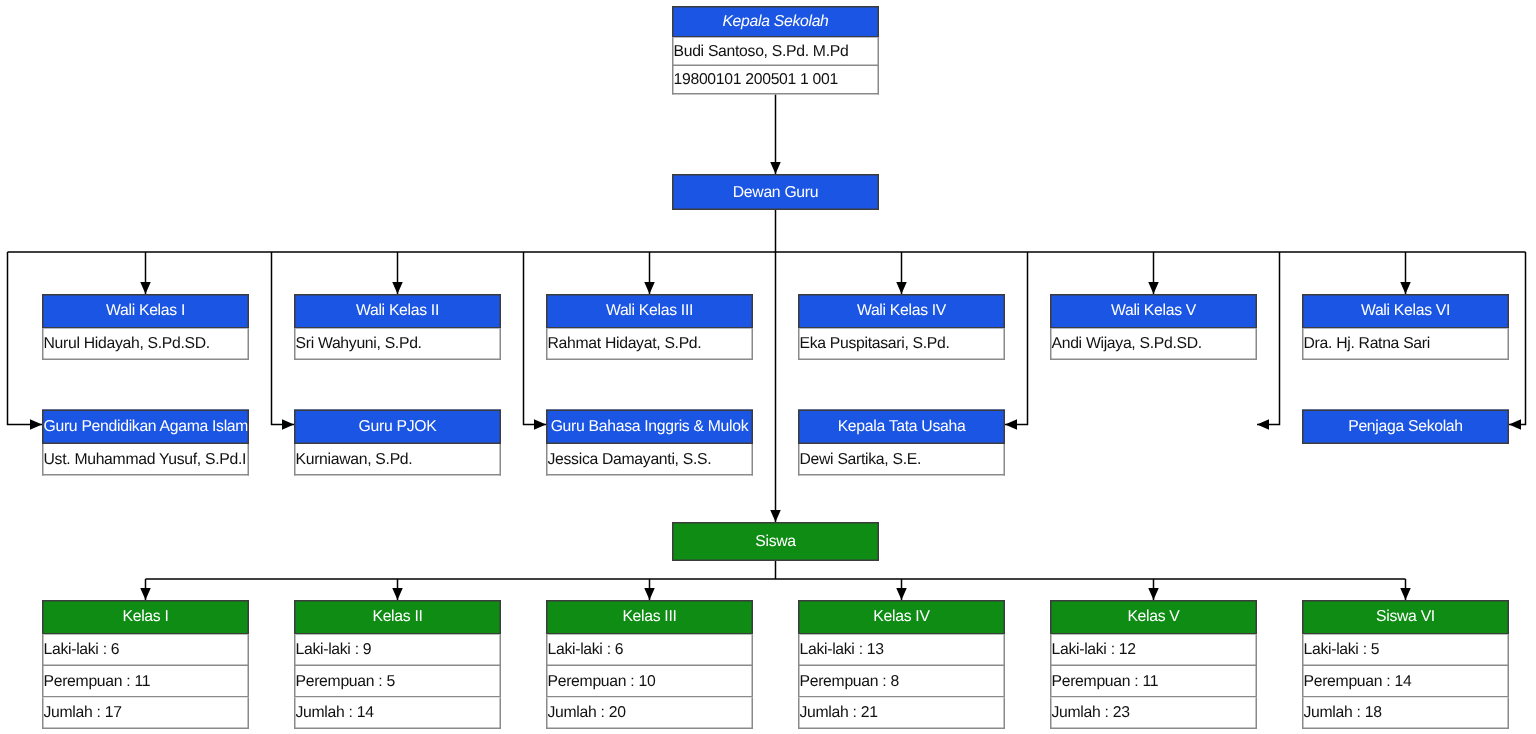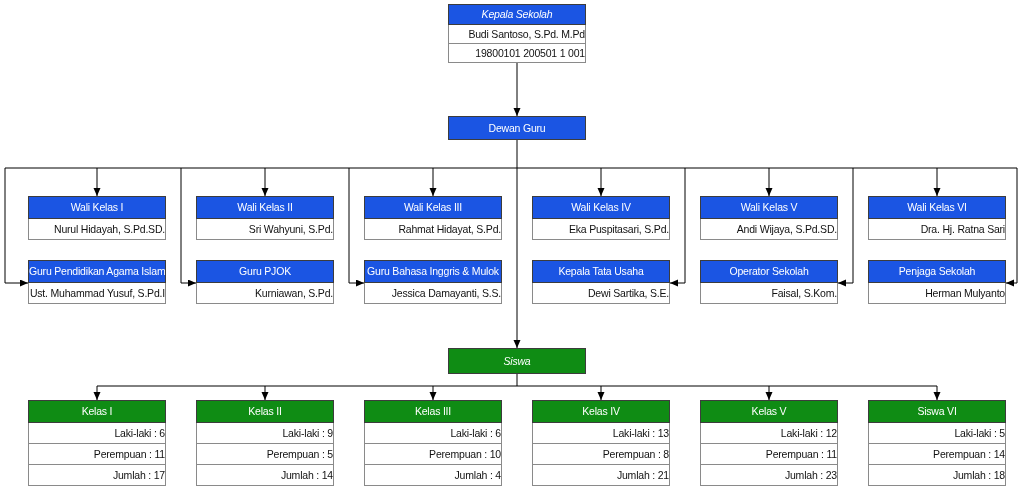--- a/index.html
+++ b/index.html
@@ -9,46 +9,46 @@
     background:#ffffff;
     font-family:"Liberation Sans", sans-serif;
     overflow:hidden;
   }
   #connectors{position:absolute;left:0;top:0;width:1024px;height:489px;}
   .box{position:absolute;width:138px;}
   
   .c1{left:28px}.c2{left:196px}.c3{left:364px}.c4{left:532px}.c5{left:700px}.c6{left:868px}
   
   .r-wali{top:196px}
-  .r-staff{top:260px}
+  .r-staff{top:273px}
   .r-kelas{top:400px}
   .hdr{
     height:21px;line-height:21px;
     background:var(--blue,#1b55e3);
     color:#ffffff;
     border:1px solid #3c3c3c;
     font-size:10.5px;letter-spacing:-0.2px;
     text-align:center;white-space:nowrap;overflow:hidden;
   }
   .hdr.green{background:var(--green,#0f8c14);}
   .cell{
     height:20px;line-height:20px;
     background:#ffffff;color:#111111;
     border:1px solid #8a8a8a;border-top:none;
     font-size:10.5px;letter-spacing:-0.2px;
-    text-align:right;white-space:nowrap;overflow:hidden;
+    text-align:left;white-space:nowrap;overflow:hidden;
   }
   
   .kepala{left:448px;top:4px;}
   .kepala .hdr{height:19px;line-height:19px;font-style:italic;}
   .kepala .cell{height:18px;line-height:18px;}
   .dewan{left:448px;top:116px;}
   .dewan .hdr{height:22px;line-height:22px;}
   .siswa{left:448px;top:348px;}
-  .siswa .hdr{height:24px;line-height:24px;font-style:italic;}
+  .siswa .hdr{height:24px;line-height:24px;}
 </style>
 </head>
 <body>
 
 <div id="canvas">
 
   <svg id="connectors" viewBox="0 0 1024 489" xmlns="http://www.w3.org/2000/svg">
     <defs>
       <marker id="ah" markerUnits="userSpaceOnUse" markerWidth="9" markerHeight="8" refX="8" refY="3.5" orient="auto">
         <path d="M0,0 L8,3.5 L0,7 Z" fill="#000"></path>
@@ -133,27 +133,22 @@
     <div class="cell">Jessica Damayanti, S.S.</div>
   </div>
   <div class="box r-staff c2">
     <div class="hdr">Guru PJOK</div>
     <div class="cell">Kurniawan, S.Pd.</div>
   </div>
   <div class="box r-staff c4">
     <div class="hdr">Kepala Tata Usaha</div>
     <div class="cell">Dewi Sartika, S.E.</div>
   </div>
-  <div class="box r-staff c5">
-    <div class="hdr">Operator Sekolah</div>
-    <div class="cell">Faisal, S.Kom.</div>
-  </div>
   <div class="box r-staff c6">
     <div class="hdr">Penjaga Sekolah</div>
-    <div class="cell">Herman Mulyanto</div>
   </div>
 
   <div class="box siswa">
     <div class="hdr green">Siswa</div>
   </div>
 
   <div class="box r-kelas c1">
     <div class="hdr green">Kelas I</div>
     <div class="cell">Laki-laki : 6</div>
     <div class="cell">Perempuan : 11</div>
@@ -162,21 +157,21 @@
   <div class="box r-kelas c2">
     <div class="hdr green">Kelas II</div>
     <div class="cell">Laki-laki : 9</div>
     <div class="cell">Perempuan : 5</div>
     <div class="cell">Jumlah : 14</div>
   </div>
   <div class="box r-kelas c3">
     <div class="hdr green">Kelas III</div>
     <div class="cell">Laki-laki : 6</div>
     <div class="cell">Perempuan : 10</div>
-    <div class="cell">Jumlah : 4</div>
+    <div class="cell">Jumlah : 20</div>
   </div>
   <div class="box r-kelas c4">
     <div class="hdr green">Kelas IV</div>
     <div class="cell">Laki-laki : 13</div>
     <div class="cell">Perempuan : 8</div>
     <div class="cell">Jumlah : 21</div>
   </div>
   <div class="box r-kelas c5">
     <div class="hdr green">Kelas V</div>
     <div class="cell">Laki-laki : 12</div>

